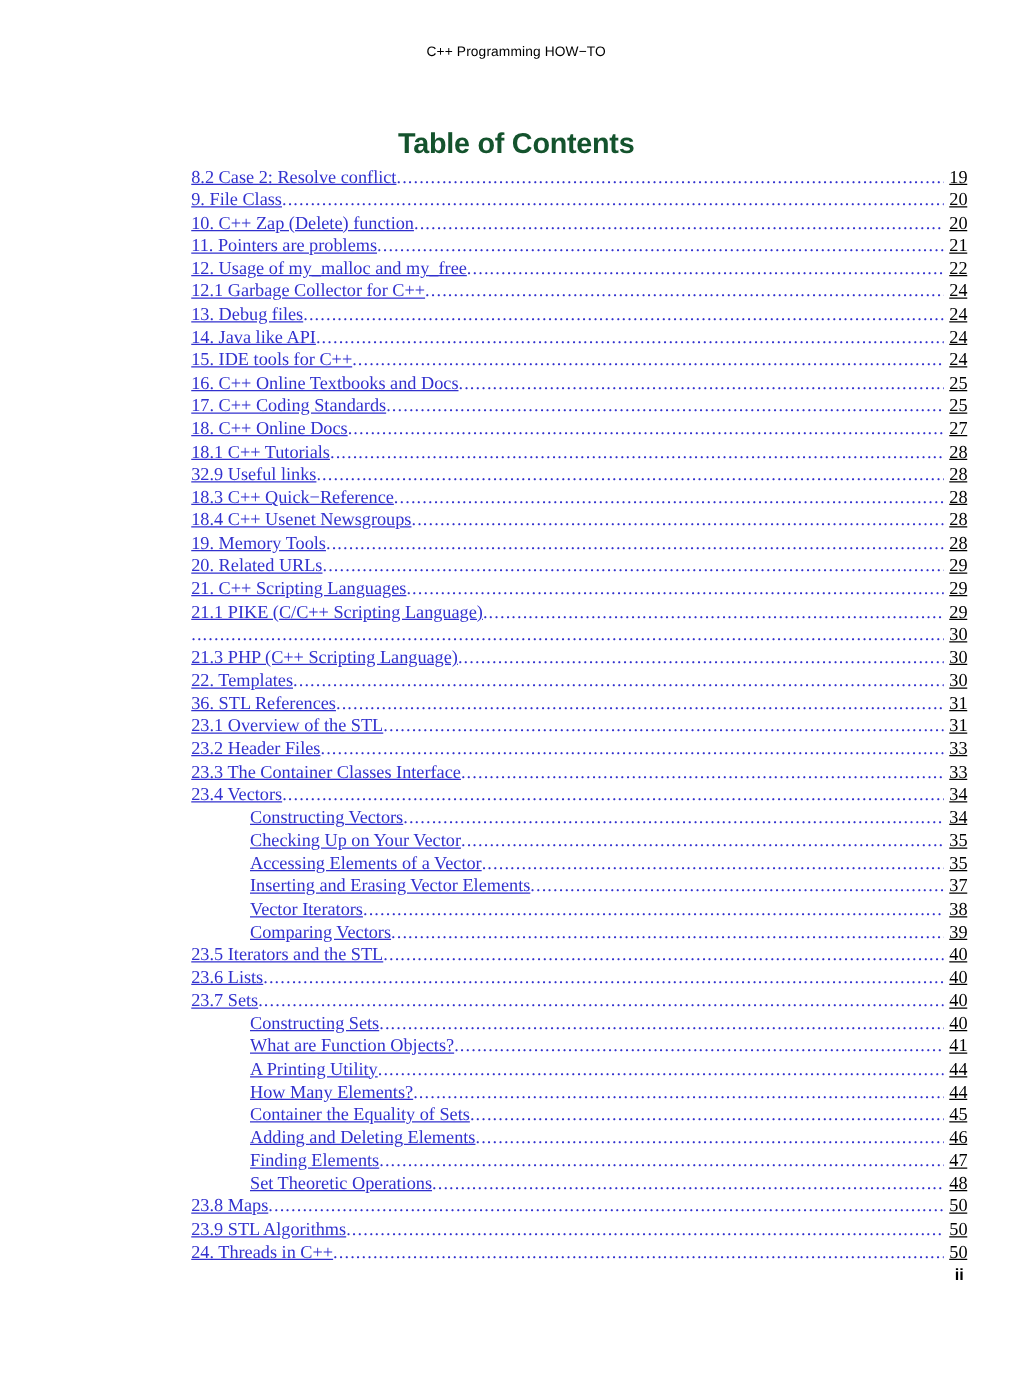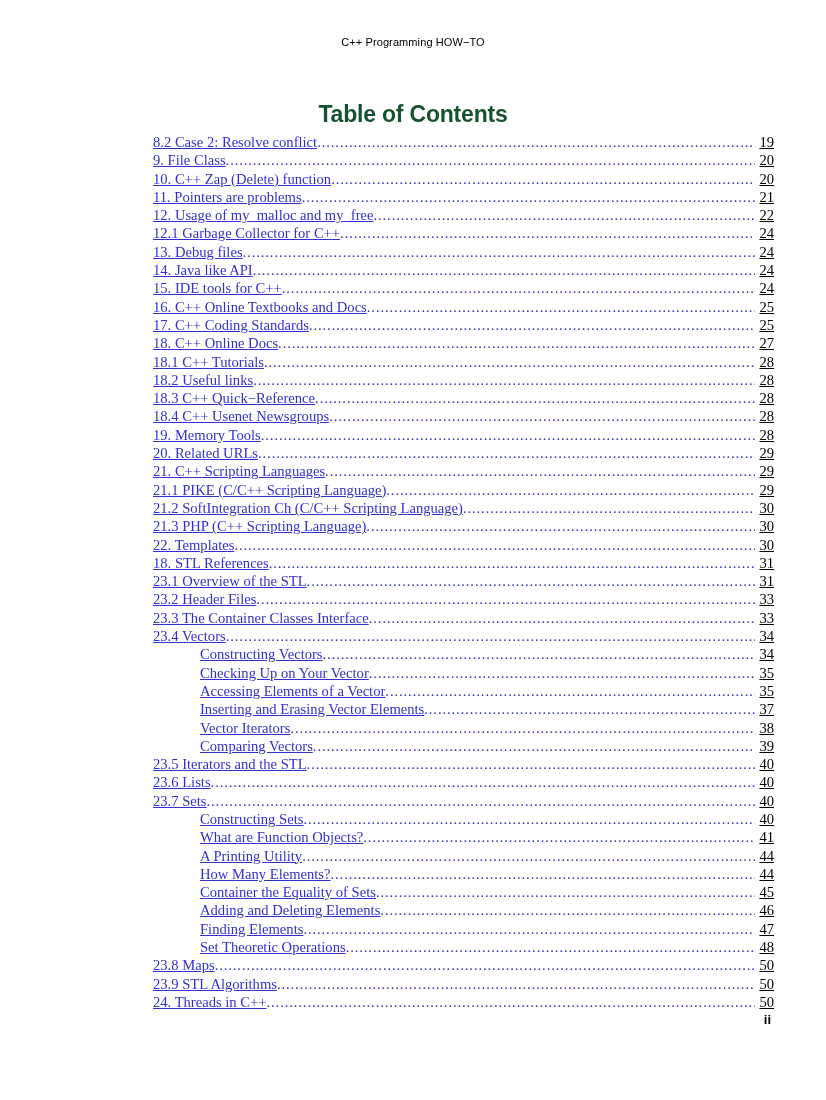--- a/index.html
+++ b/index.html
@@ -191,21 +191,21 @@
         <span class="entry-label">18. C++ Online Docs</span>
         <span class="leader"></span>
         <span class="entry-page">27</span>
       </div>
       <div class="toc-entry indent-1">
         <span class="entry-label">18.1 C++ Tutorials</span>
         <span class="leader"></span>
         <span class="entry-page">28</span>
       </div>
       <div class="toc-entry indent-1">
-        <span class="entry-label">18.2 Useful links</span>
+        <span class="entry-label">32.9 Useful links</span>
         <span class="leader"></span>
         <span class="entry-page">28</span>
       </div>
       <div class="toc-entry indent-1">
         <span class="entry-label">18.3 C++ Quick−Reference</span>
         <span class="leader"></span>
         <span class="entry-page">28</span>
       </div>
       <div class="toc-entry indent-1">
         <span class="entry-label">18.4 C++ Usenet Newsgroups</span>
@@ -226,36 +226,35 @@
         <span class="entry-label">21. C++ Scripting Languages</span>
         <span class="leader"></span>
         <span class="entry-page">29</span>
       </div>
       <div class="toc-entry indent-1">
         <span class="entry-label">21.1 PIKE (C/C++ Scripting Language)</span>
         <span class="leader"></span>
         <span class="entry-page">29</span>
       </div>
       <div class="toc-entry indent-1">
-        <span class="entry-label">21.2 SoftIntegration Ch (C/C++ Scripting Language)</span>
         <span class="leader"></span>
         <span class="entry-page">30</span>
       </div>
       <div class="toc-entry indent-1">
         <span class="entry-label">21.3 PHP (C++ Scripting Language)</span>
         <span class="leader"></span>
         <span class="entry-page">30</span>
       </div>
       <div class="toc-entry indent-1">
         <span class="entry-label">22. Templates</span>
         <span class="leader"></span>
         <span class="entry-page">30</span>
       </div>
       <div class="toc-entry indent-1">
-        <span class="entry-label"> 18. STL References </span>
+        <span class="entry-label"> 36. STL References </span>
         <span class="leader"></span>
         <span class="entry-page">31</span>
       </div>
       <div class="toc-entry indent-1">
         <span class="entry-label">23.1 Overview of the STL </span>
         <span class="leader"></span>
         <span class="entry-page">31</span>
       </div>
       <div class="toc-entry indent-1">
         <span class="entry-label">23.2 Header Files</span>

